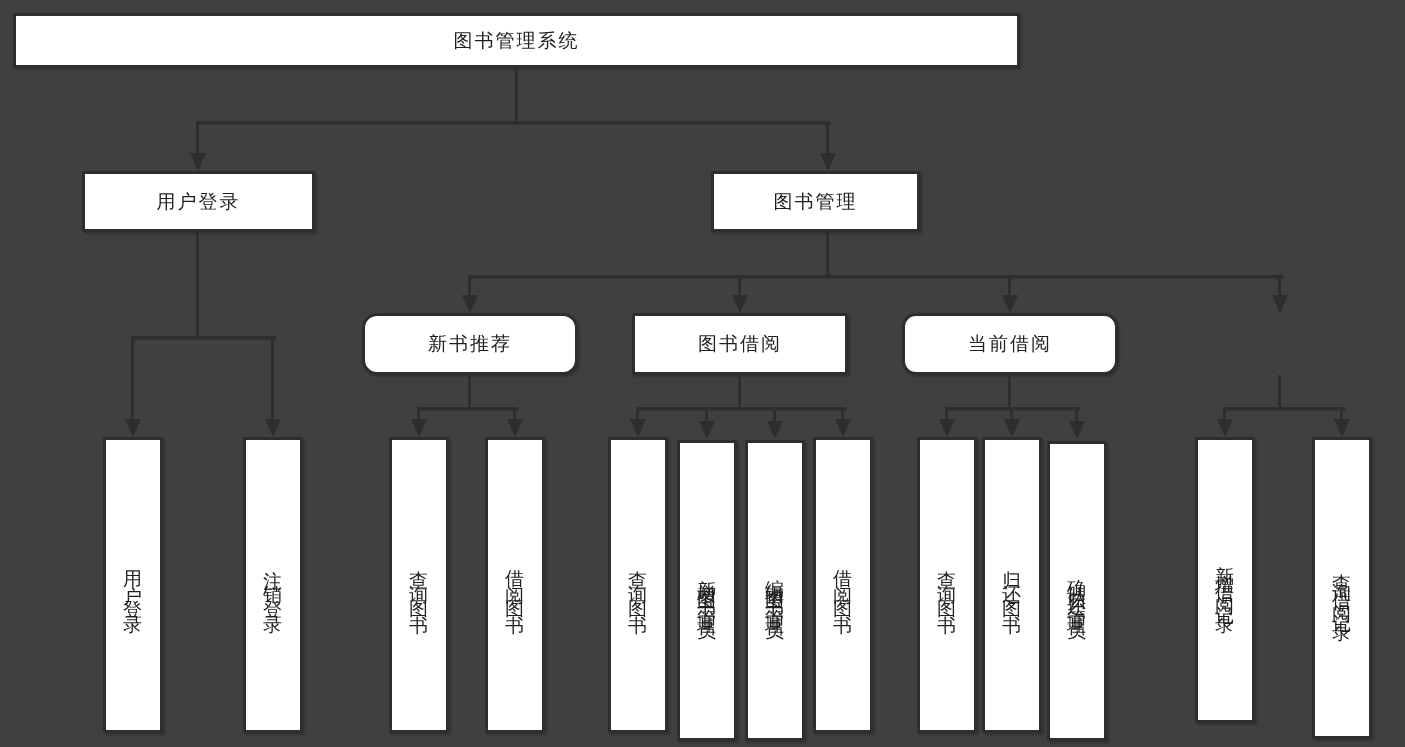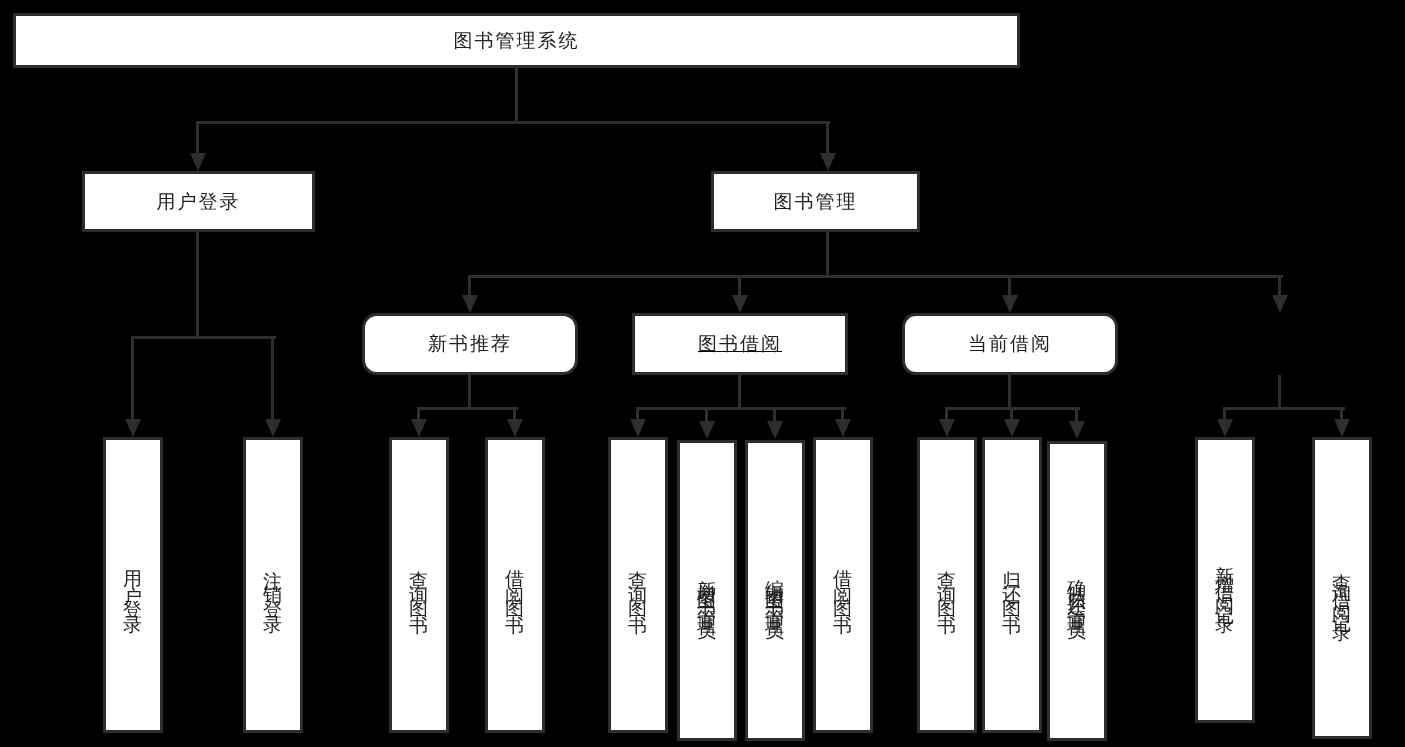--- a/index.html
+++ b/index.html
@@ -4,21 +4,21 @@
 <style>
   html, body { margin: 0; padding: 0; }
   body {
     font-family: "Liberation Sans", "DejaVu Sans", sans-serif;
     background: #ffffff;
   }
   #canvas {
     position: relative;
     width: 1405px;
     height: 747px;
-    background: #000000;
+    background: #404040;
     overflow: hidden;
   }
   .node {
     position: absolute;
     box-sizing: border-box;
     background: #ffffff;
     border: 3px solid #2e2e2e;
     box-shadow: 2px 2px 2px rgba(0,0,0,0.22);
     display: flex;
     align-items: center;
@@ -107,21 +107,21 @@
   <div class="vline" style="left:738px;  top:275px; height:24px;"></div>
   <div class="arr" style="left:732px;  top:295px;"></div>
   <div class="vline" style="left:1008px; top:275px; height:24px;"></div>
   <div class="arr" style="left:1002px; top:295px;"></div>
   <div class="vline" style="left:1278px; top:275px; height:24px;"></div>
   <div class="arr" style="left:1272px; top:295px;"></div>
 
   <div class="node" style="left:362px; top:313px; width:216px; height:62px;border-radius:15px;">
     <span class="node-label">新书推荐</span>
   </div>
-  <div class="node" style="left:632px; top:313px; width:216px; height:62px;text-decoration:underline;">
+  <div class="node" style="left:632px; top:313px; width:216px; height:62px;">
     <span class="node-label">图书借阅</span>
   </div>
   <div class="node" style="left:902px; top:313px; width:216px; height:62px;border-radius:14px;">
     <span class="node-label">当前借阅</span>
   </div>
 
   <div class="vline" style="left:468px; top:375px; height:35px;"></div>
   <div class="hline" style="left:417px; top:407px; width:101px;"></div>
   <div class="vline" style="left:417px; top:407px; height:16px;"></div>
   <div class="arr" style="left:411px; top:419px;"></div>

